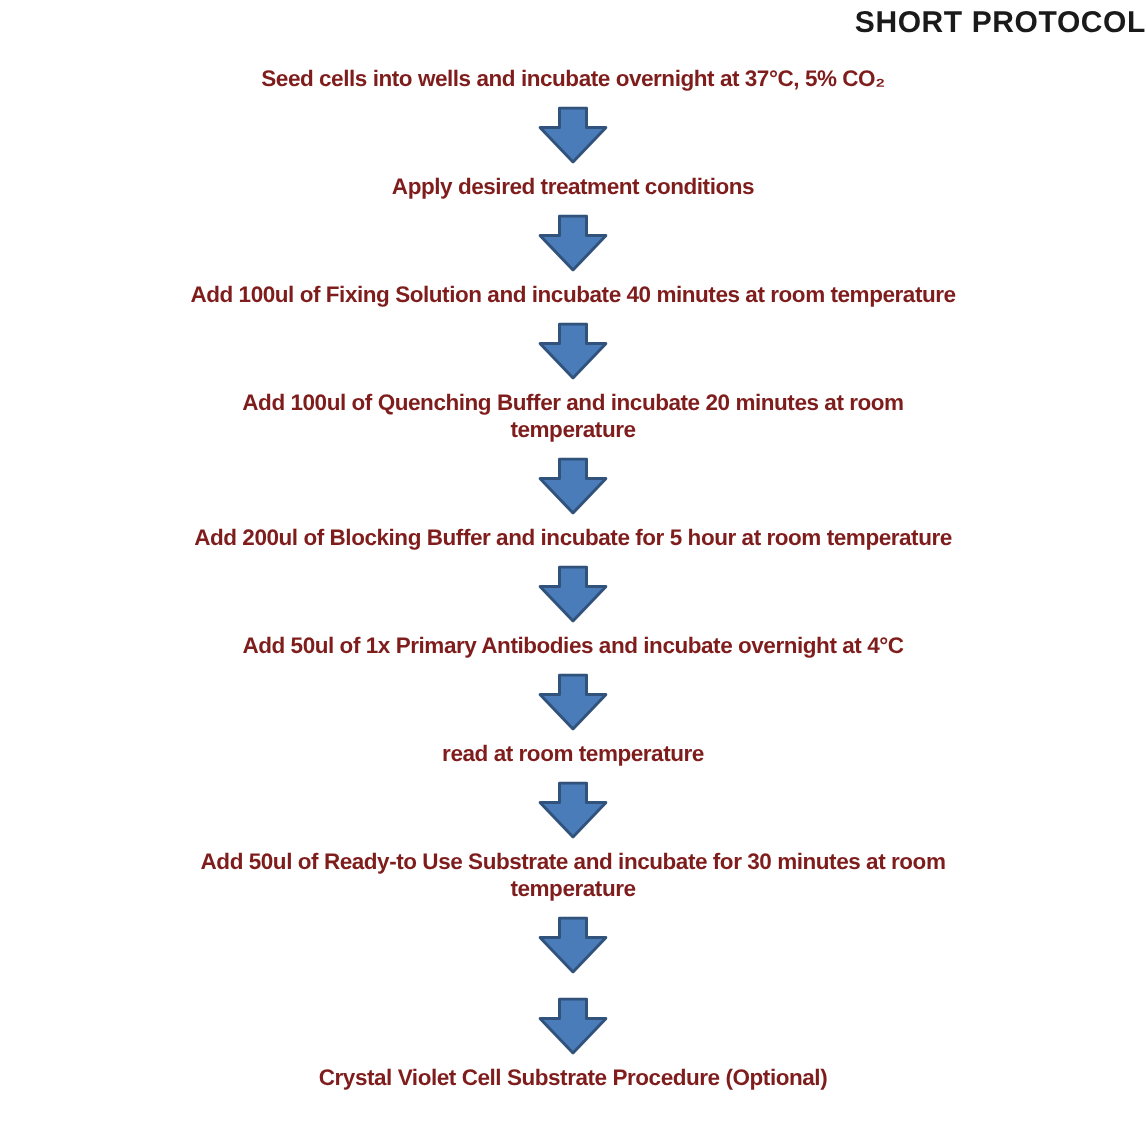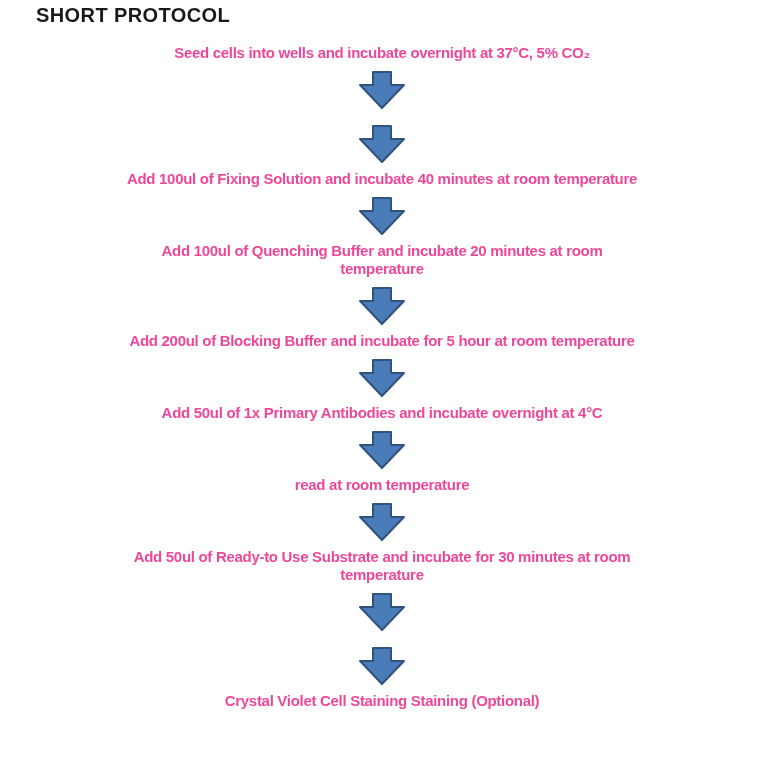--- a/index.html
+++ b/index.html
@@ -15,55 +15,59 @@
     background: #ffffff;
     overflow: hidden;
   }
   .page-title {
     margin: 4px 0 0 36px;
     font-size: 20px;
     line-height: 23px;
     font-weight: bold;
     letter-spacing: 0.4px;
     color: #1a1a1a;
+    text-align: right;
   }
   .flow {
     width: 690px;
     margin: 17px auto 0 auto;
     display: flex;
     flex-direction: column;
     align-items: center;
   }
   .step {
     text-align: center;
     font-size: 15px;
     line-height: 18px;
     font-weight: bold;
     letter-spacing: -0.3px;
-    color: #ec4899;
+    color: #7f1d1d;
   }
   .step-line { display: block; }
   .arrow-wrap {
     height: 38px;
     margin: 9px 0 7px 0;
     line-height: 0;
   }
 </style>
 </head>
 <body>
 
 <div class="canvas">
   <div class="page-title">SHORT PROTOCOL</div>
   <div class="flow" id="flow">
       <div class="step">
         <span class="step-line">Seed cells into wells and incubate overnight at 37°C, 5% CO₂</span>
       </div>
       <div class="arrow-wrap"><svg width="46" height="38" viewBox="0 0 46 38" aria-hidden="true">
           <polygon points="14,1 32,1 32,14 45,14 23,37 1,14 14,14" fill="#4a7cba" stroke="#31527b" stroke-width="2" stroke-linejoin="round"></polygon>
         </svg></div>
+      <div class="step">
+        <span class="step-line">Apply desired treatment conditions</span>
+      </div>
       <div class="arrow-wrap"><svg width="46" height="38" viewBox="0 0 46 38" aria-hidden="true">
           <polygon points="14,1 32,1 32,14 45,14 23,37 1,14 14,14" fill="#4a7cba" stroke="#31527b" stroke-width="2" stroke-linejoin="round"></polygon>
         </svg></div>
       <div class="step">
         <span class="step-line">Add 100ul of Fixing Solution and incubate 40 minutes at room temperature</span>
       </div>
       <div class="arrow-wrap"><svg width="46" height="38" viewBox="0 0 46 38" aria-hidden="true">
           <polygon points="14,1 32,1 32,14 45,14 23,37 1,14 14,14" fill="#4a7cba" stroke="#31527b" stroke-width="2" stroke-linejoin="round"></polygon>
         </svg></div>
       <div class="step">
@@ -95,16 +99,16 @@
         <span class="step-line">Add 50ul of Ready-to Use Substrate and incubate for 30 minutes at room</span>
         <span class="step-line">temperature</span>
       </div>
       <div class="arrow-wrap"><svg width="46" height="38" viewBox="0 0 46 38" aria-hidden="true">
           <polygon points="14,1 32,1 32,14 45,14 23,37 1,14 14,14" fill="#4a7cba" stroke="#31527b" stroke-width="2" stroke-linejoin="round"></polygon>
         </svg></div>
       <div class="arrow-wrap"><svg width="46" height="38" viewBox="0 0 46 38" aria-hidden="true">
           <polygon points="14,1 32,1 32,14 45,14 23,37 1,14 14,14" fill="#4a7cba" stroke="#31527b" stroke-width="2" stroke-linejoin="round"></polygon>
         </svg></div>
       <div class="step">
-        <span class="step-line">Crystal Violet Cell Staining Staining (Optional)</span>
+        <span class="step-line">Crystal Violet Cell Substrate Procedure (Optional)</span>
       </div>
     </div>
 </div>
 
 </body></html>

